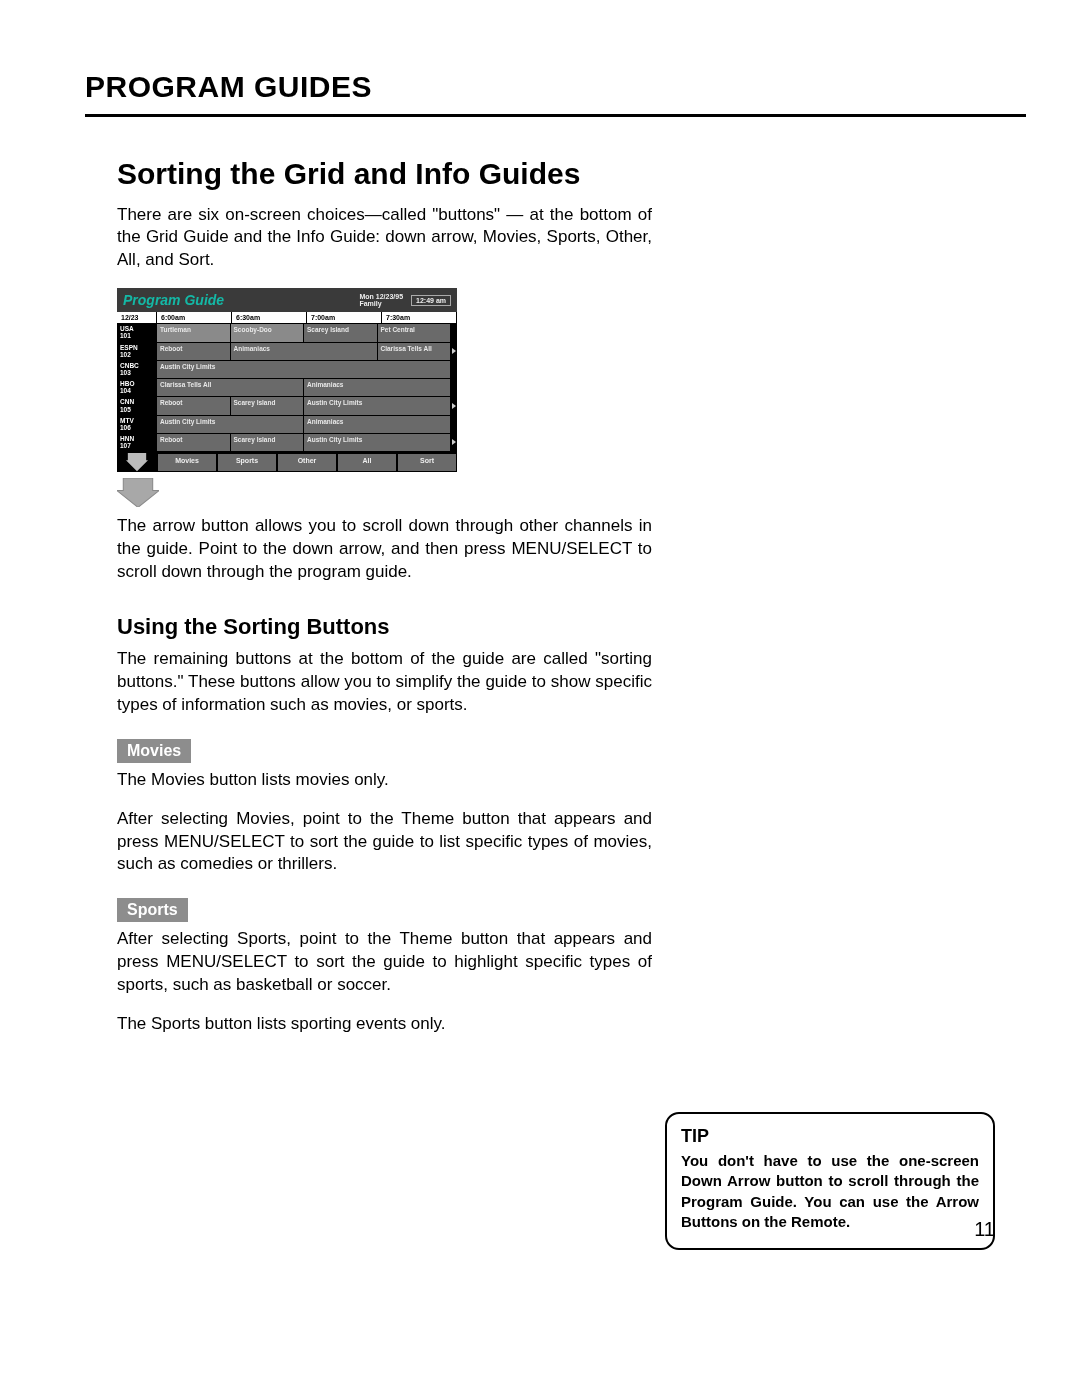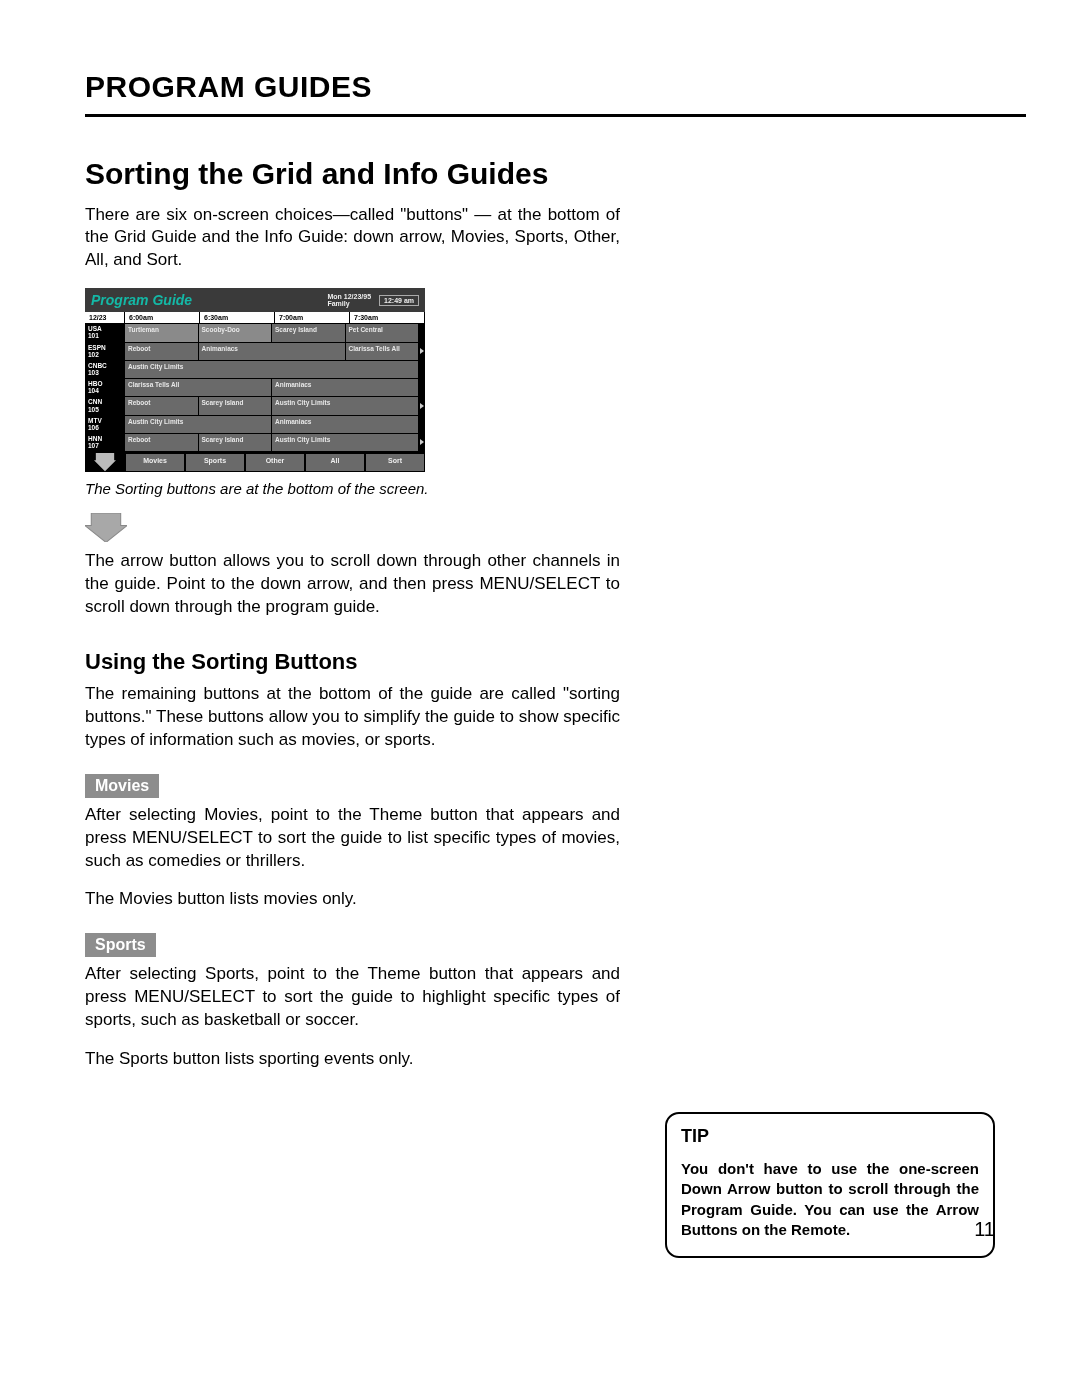--- a/index.html
+++ b/index.html
@@ -22,20 +22,21 @@
     letter-spacing: 0.5px;
     margin-bottom: 10px;
   }
   .hr {
     border: none;
     border-top: 3px solid #000;
     margin: 0 0 40px 0;
   }
   .content-col {
     width: 535px;
+    margin-left: 32px;
   }
   h2.section {
     font-size: 30px;
     font-weight: bold;
     margin: 20px 0 12px 0;
     line-height: 1.15;
   }
   p.body {
     font-size: 17px;
     line-height: 1.35;
@@ -181,21 +182,21 @@
     top: 1112px;
     width: 330px;
     border: 2.5px solid #000;
     border-radius: 14px;
     padding: 12px 14px 16px 14px;
     box-sizing: border-box;
   }
   .tip-title {
     font-weight: bold;
     font-size: 18px;
-    margin-bottom: 12px;
+    margin-bottom: 4px;
   }
   .tip-body {
     font-weight: bold;
     font-size: 15px;
     line-height: 1.35;
     text-align: justify;
   }
   .page-num {
     position: absolute;
     bottom: 36px;
@@ -289,36 +290,35 @@
             </svg>
         </div>
         <div class="fbtn">Movies</div>
         <div class="fbtn">Sports</div>
         <div class="fbtn">Other</div>
         <div class="fbtn">All</div>
         <div class="fbtn">Sort</div>
       </div>
     </div>
 
-    <div class="caption">The Sorting buttons are at the bottom of the screen.</div>
 
     <div class="down-arrow-icon">
       <svg viewBox="0 0 40 28">
           <path d="M6 0 H34 V12 H40 L20 28 L0 12 H6 Z" fill="#a8a8a8" stroke="#888"></path>
         </svg>
     </div>
 
     <p class="body">The arrow button allows you to scroll down through other channels in the guide. Point to the down arrow, and then press MENU/SELECT to scroll down through the program guide.</p>
 
     <h3 class="subsection">Using the Sorting Buttons</h3>
     <p class="body">The remaining buttons at the bottom of the guide are called "sorting buttons." These buttons allow you to simplify the guide to show specific types of information such as movies, or sports.</p>
 
     <div class="btn-chip">Movies</div>
+    <p class="body">The Movies button lists movies only.</p>
     <p class="body">After selecting Movies, point to the Theme button that appears and press MENU/SELECT to sort the guide to list specific types of movies, such as comedies or thrillers.</p>
-    <p class="body">The Movies button lists movies only.</p>
 
     <div class="btn-chip">Sports</div>
     <p class="body">After selecting Sports, point to the Theme button that appears and press MENU/SELECT to sort the guide to highlight specific types of sports, such as basketball or soccer.</p>
     <p class="body">The Sports button lists sporting events only.</p>
 
   </div>
 
   <div class="tip-box">
     <div class="tip-title">TIP</div>
     <div class="tip-body">You don't have to use the one-screen Down Arrow button to scroll through the Program Guide. You can use the Arrow Buttons on the Remote.</div>

